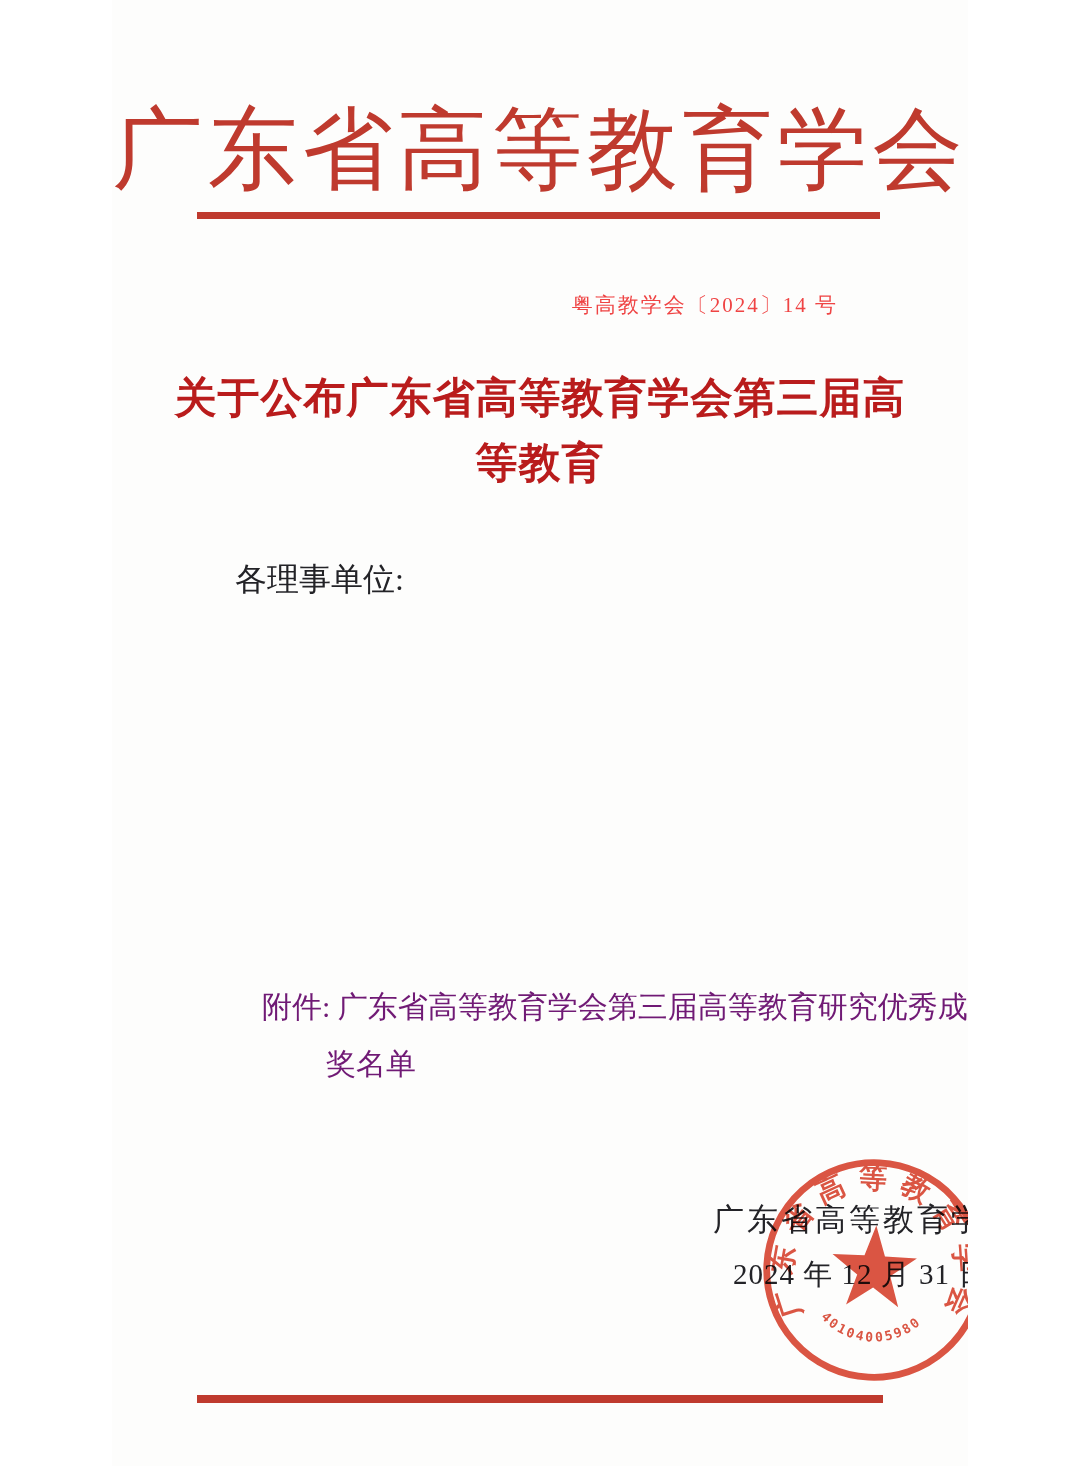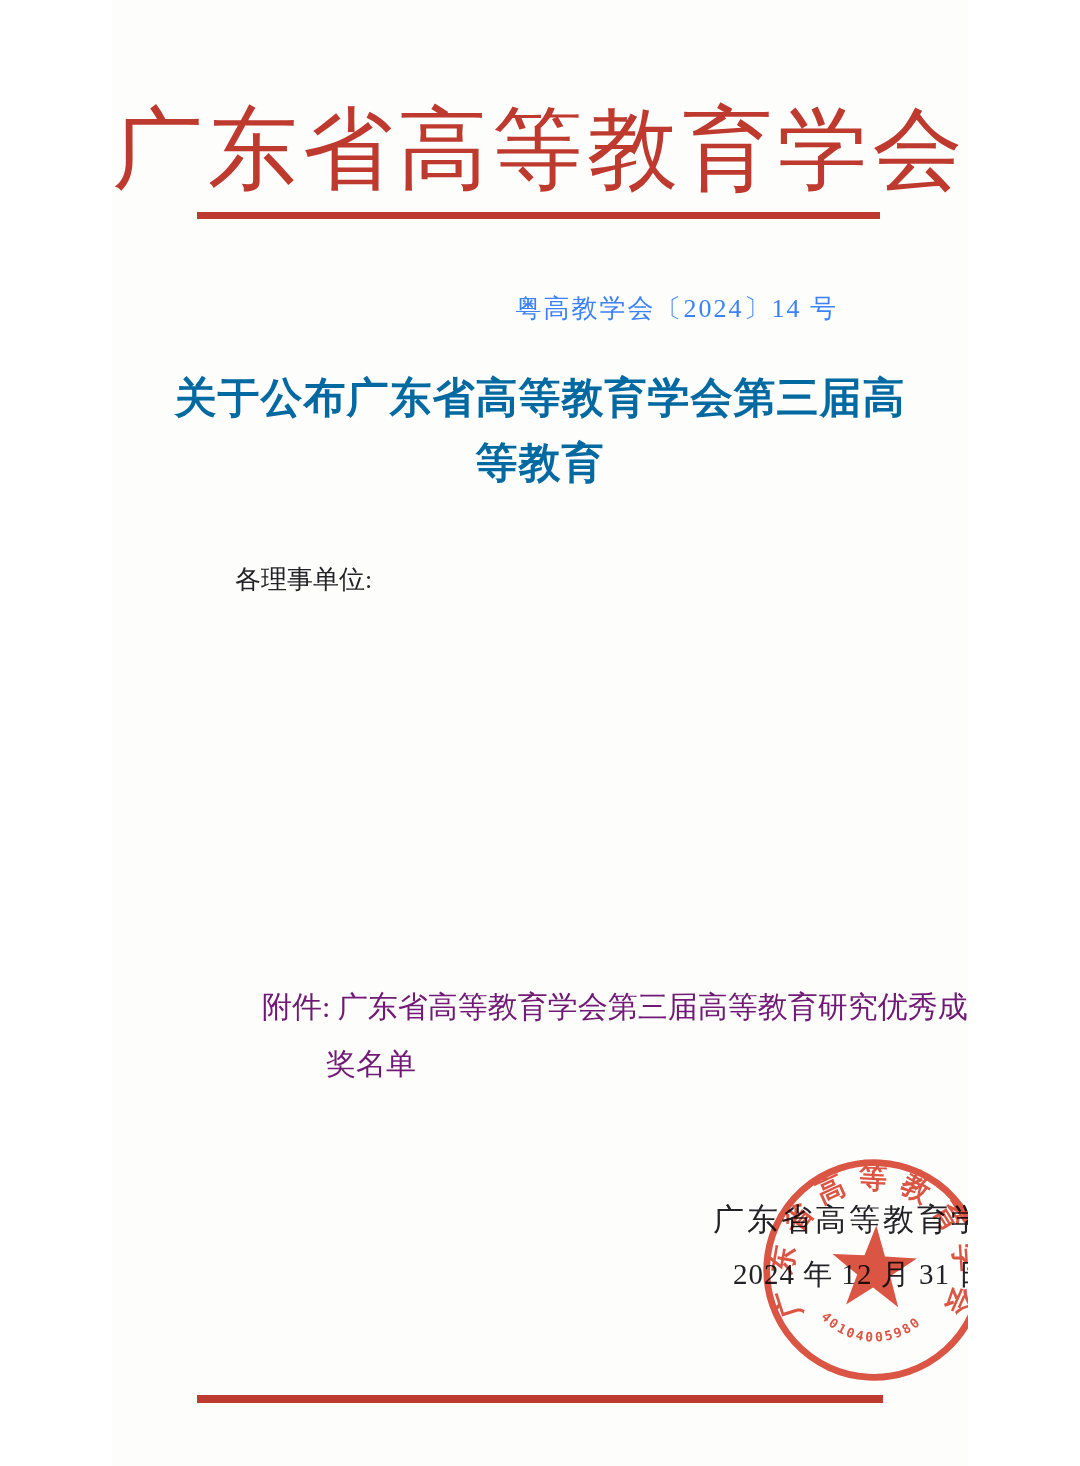--- a/index.html
+++ b/index.html
@@ -38,41 +38,41 @@
     position:absolute;
     top:212px; left:85px; right:88px;
     height:3px;
     border-top:5px solid var(--header-red);
     border-bottom:2px solid var(--header-red);
   }
   
   .doc-number{
     position:absolute;
     top:291px; right:130px;
-    font-size:26px;
+    font-size:21px;
     letter-spacing:2px;
-    color:#3b82f6;
+    color:#ef4444;
     white-space:nowrap;
   }
   
   .doc-title{
     position:absolute;
     top:366px; left:55px; right:55px;
     text-align:center;
     font-size:42px;
     font-weight:bold;
     line-height:65px;
-    color:#0369a1;
+    color:#b91c1c;
     letter-spacing:1px;
   }
   
   .body-text{
     position:absolute;
     top:551px; left:123px; width:834px;
-    font-size:26px;
+    font-size:32px;
     line-height:57px;
     text-align:justify;
     text-justify:inter-character;
     color:#232327;
   }
   .body-text p.paragraph{
     text-indent:2em;
   }
   
   .attachment{

